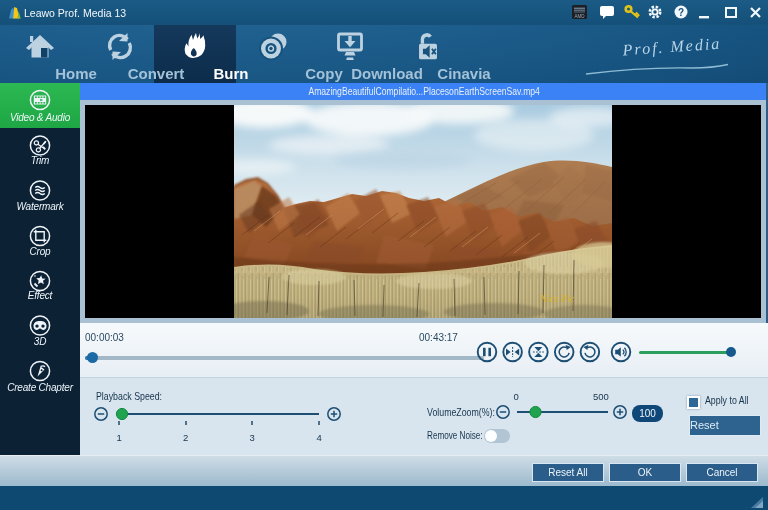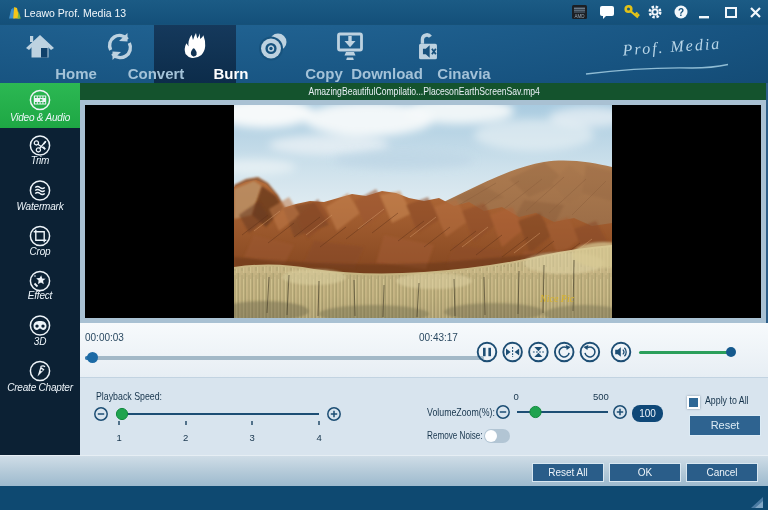--- a/index.html
+++ b/index.html
@@ -24,21 +24,21 @@
   color:#b9d6e8; letter-spacing:2px; transform:rotate(-4deg); }
 
 
 #sidebar { position:absolute; left:0; top:83px; width:80px; height:372px; background:#0c2134; }
 #greenitem { position:absolute; left:0; top:0; width:80px; height:45px;
   background:linear-gradient(180deg,#2cb853,#1ea744); }
 .sbitem { position:absolute; width:80px; text-align:center; color:#eef5fa; font-size:10px; letter-spacing:-0.2px;font-style:italic; }
 
 
 #filetitle { position:absolute; left:80px; top:83px; width:688px; height:17px;
-  background:#14532d; color:#e8eff5; font-size:10.5px; text-align:center; line-height:17px; }
+  background:#3b82f6; color:#e8eff5; font-size:10.5px; text-align:center; line-height:17px; }
 #filetitle span { display:inline-block; transform:scaleX(0.82); transform-origin:center; }
 #videopanel { position:absolute; left:80px; top:100px; width:688px; height:223px;
   background:#a9c1d3; }
 #videoblack { position:absolute; left:5px; top:5px; width:676px; height:213px; background:#000; }
 #rightedge { position:absolute; left:766px; top:83px; width:2px; height:240px; background:#2d5e88; }
 
 
 #timelinerow { position:absolute; left:80px; top:323px; width:688px; height:54px;
   background:linear-gradient(180deg,#f7fafc,#e7eef4); }
 .time { position:absolute; top:9px; font-size:10px; color:#2a4961; }
@@ -53,21 +53,21 @@
   background:#d8e4ee; border-top:1px solid #c2d3e1; }
 .lbl { position:absolute; font-size:11px; color:#16344c; white-space:nowrap;
   transform:scaleX(0.8); transform-origin:left center; }
 .num { position:absolute; font-size:9.5px; color:#16344c; }
 #valbox { position:absolute; left:552px; top:27px; width:31px; height:17px; background:#0f4878;
   color:#eef5fb; font-size:10px; text-align:center; line-height:17px;border-radius:8px; }
 #checkbox { position:absolute; left:607px; top:18px; width:13px; height:13px; background:#fdfeff;
   box-shadow:0 0 2px rgba(40,70,95,.5); }
 #checkbox::after { content:""; position:absolute; left:2px; top:2px; width:9px; height:9px; background:#2e6896; }
 #resetbtn { position:absolute; left:609px; top:37px; width:72px; height:21px; background:#2e6390;
-  border:1px solid #dcebf5; color:#dcebf5; font-size:11px; text-align:center; line-height:19px; }
+  border:1px solid #dcebf5; color:#dcebf5; font-size:11px; text-align:left; line-height:19px; }
 #toggle { position:absolute; left:404px; top:51px; width:26px; height:14px; border-radius:7px; background:#b2c5d4; }
 #toggle::after { content:""; position:absolute; left:1px; top:1px; width:12px; height:12px; border-radius:50%; background:#fdfeff; }
 .tick { position:absolute; top:43px; width:2px; height:4px; background:#51718a; }
 
 
 #bottombar { position:absolute; left:0; top:455px; width:768px; height:31px;
   background:linear-gradient(180deg,#cfdde7 0%,#b3c9d8 55%,#9dbace 100%); border-top:1px solid #e6eef4; }
 .bbtn { position:absolute; top:7px; width:72px; height:19px; background:#2a5d89;
   border:1px solid #d8e7f1; color:#ecf3f9; font-size:10px; text-align:center; line-height:17px; }
 #bottomstrip { position:absolute; left:0; top:486px; width:768px; height:24px; background:#0e4971; }

